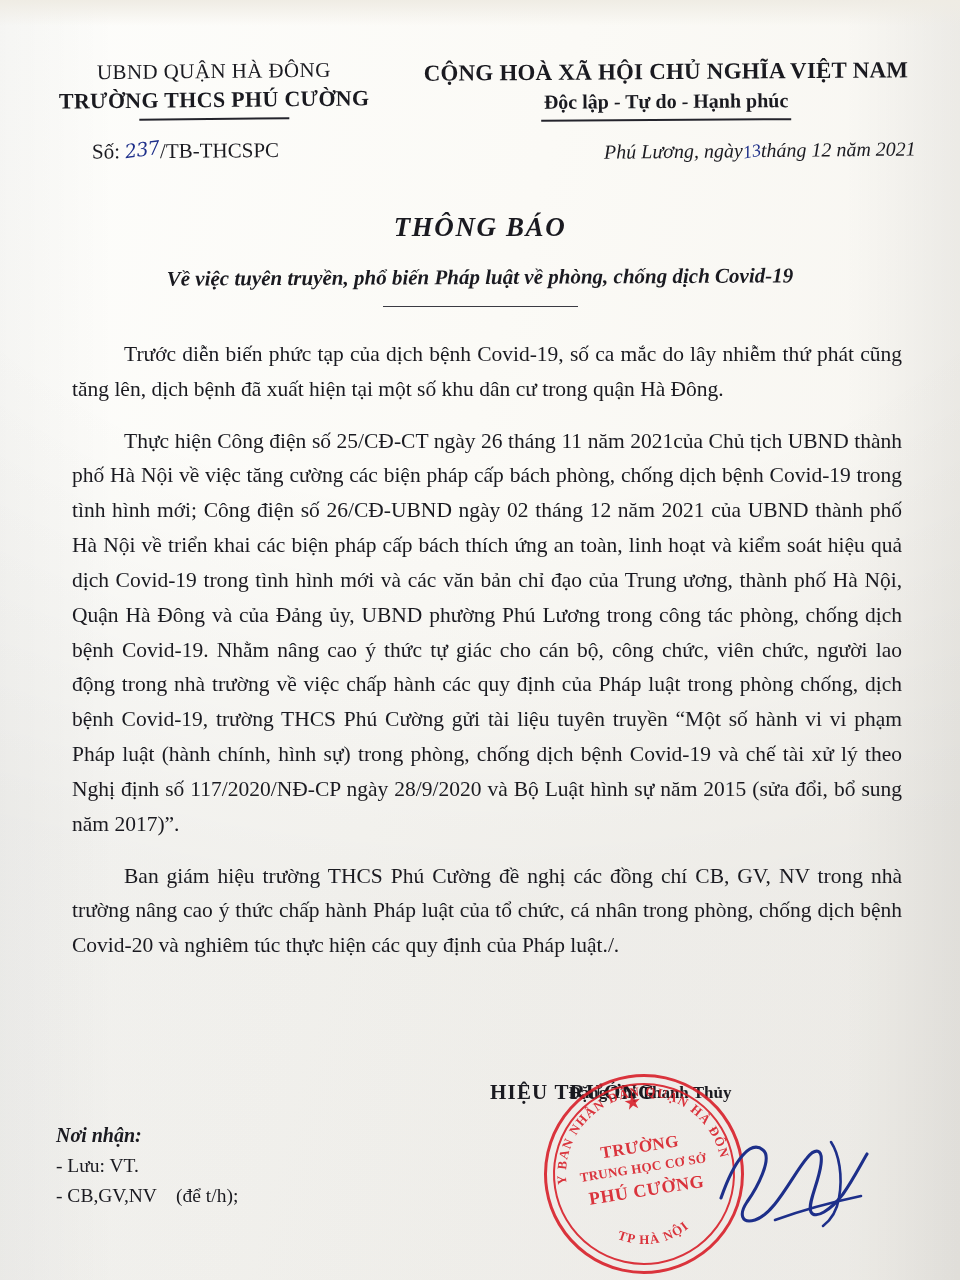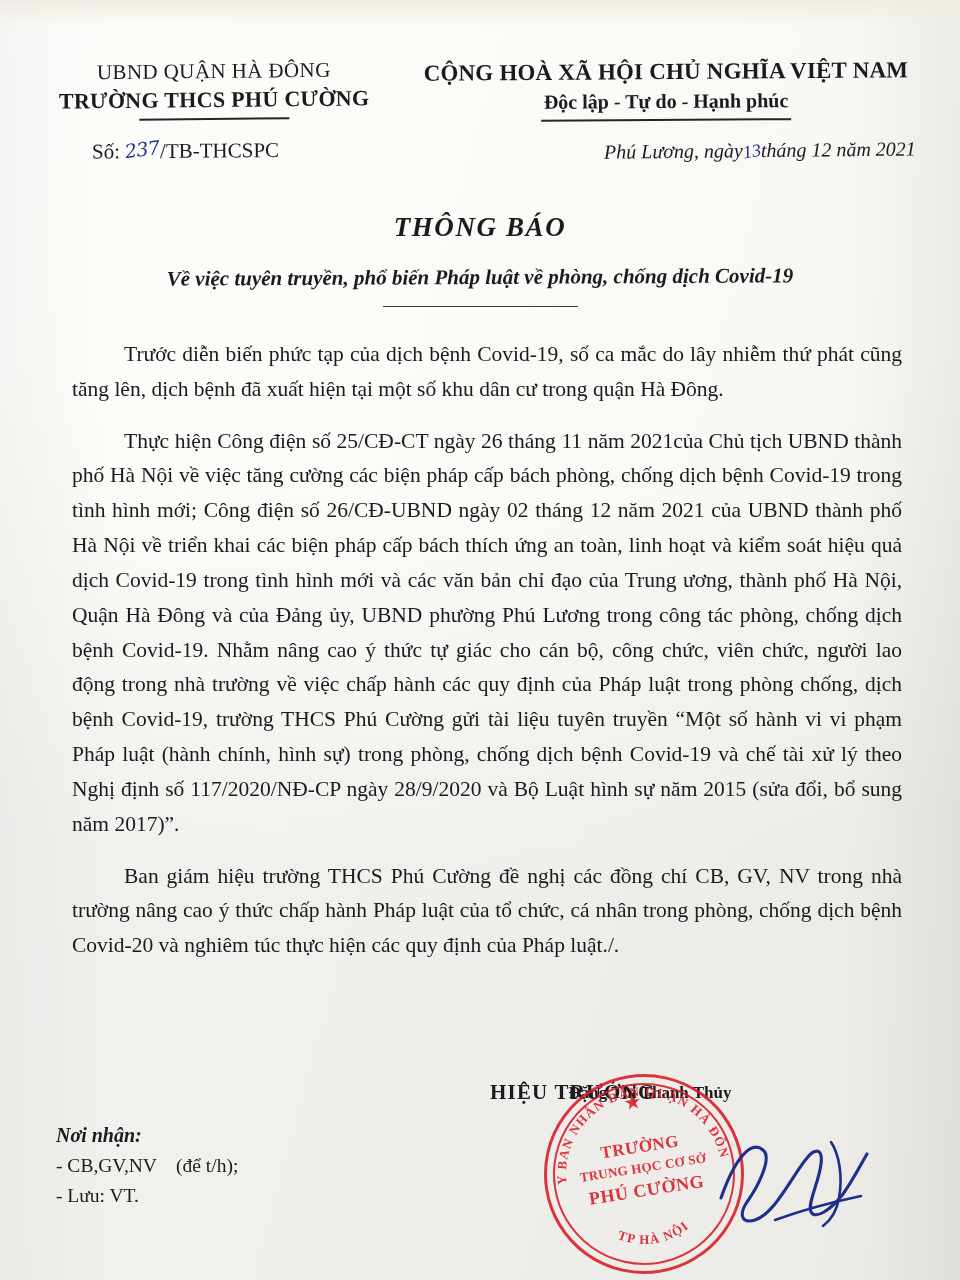--- a/index.html
+++ b/index.html
@@ -308,22 +308,22 @@
   <div class="body-text">
     <p>Trước diễn biến phức tạp của dịch bệnh Covid-19, số ca mắc do lây nhiễm thứ phát cũng tăng lên, dịch bệnh đã xuất hiện tại một số khu dân cư trong quận Hà Đông.</p>
     <p>Thực hiện Công điện số 25/CĐ-CT ngày 26 tháng 11 năm 2021của Chủ tịch UBND thành phố Hà Nội về việc tăng cường các biện pháp cấp bách phòng, chống dịch bệnh Covid-19 trong tình hình mới; Công điện số 26/CĐ-UBND ngày 02 tháng 12 năm 2021 của UBND thành phố Hà Nội về triển khai các biện pháp cấp bách thích ứng an toàn, linh hoạt và kiểm soát hiệu quả dịch Covid-19 trong tình hình mới và các văn bản chỉ đạo của Trung ương, thành phố Hà Nội, Quận Hà Đông và của Đảng ủy, UBND phường Phú Lương trong công tác phòng, chống dịch bệnh Covid-19. Nhằm nâng cao ý thức tự giác cho cán bộ, công chức, viên chức, người lao động trong nhà trường về việc chấp hành các quy định của Pháp luật trong phòng chống, dịch bệnh Covid-19, trường THCS Phú Cường gửi tài liệu tuyên truyền “Một số hành vi vi phạm Pháp luật (hành chính, hình sự) trong phòng, chống dịch bệnh Covid-19 và chế tài xử lý theo Nghị định số 117/2020/NĐ-CP ngày 28/9/2020 và Bộ Luật hình sự năm 2015 (sửa đổi, bổ sung năm 2017)”.</p>
     <p>Ban giám hiệu trường THCS Phú Cường đề nghị các đồng chí CB, GV, NV trong nhà trường nâng cao ý thức chấp hành Pháp luật của tổ chức, cá nhân trong phòng, chống dịch bệnh Covid-20 và nghiêm túc thực hiện các quy định của Pháp luật./.</p>
   </div>
 
   <div class="footer">
 
     <div class="recipients">
       <div class="rec-title">Nơi nhận:</div>
+      <div class="rec-item">- Lưu: VT.</div>
       <div class="rec-item">- CB,GV,NV    (để t/h);</div>
-      <div class="rec-item">- Lưu: VT.</div>
     </div>
 
     <div class="signature">
       <div class="sign-title">HIỆU TRƯỞNG</div>
       <div class="sign-name">Đặng Thị Thanh Thủy</div>
     </div>
 
     <div class="seal">
       <div class="ring-outer"></div>
       <div class="ring-inner"></div>

